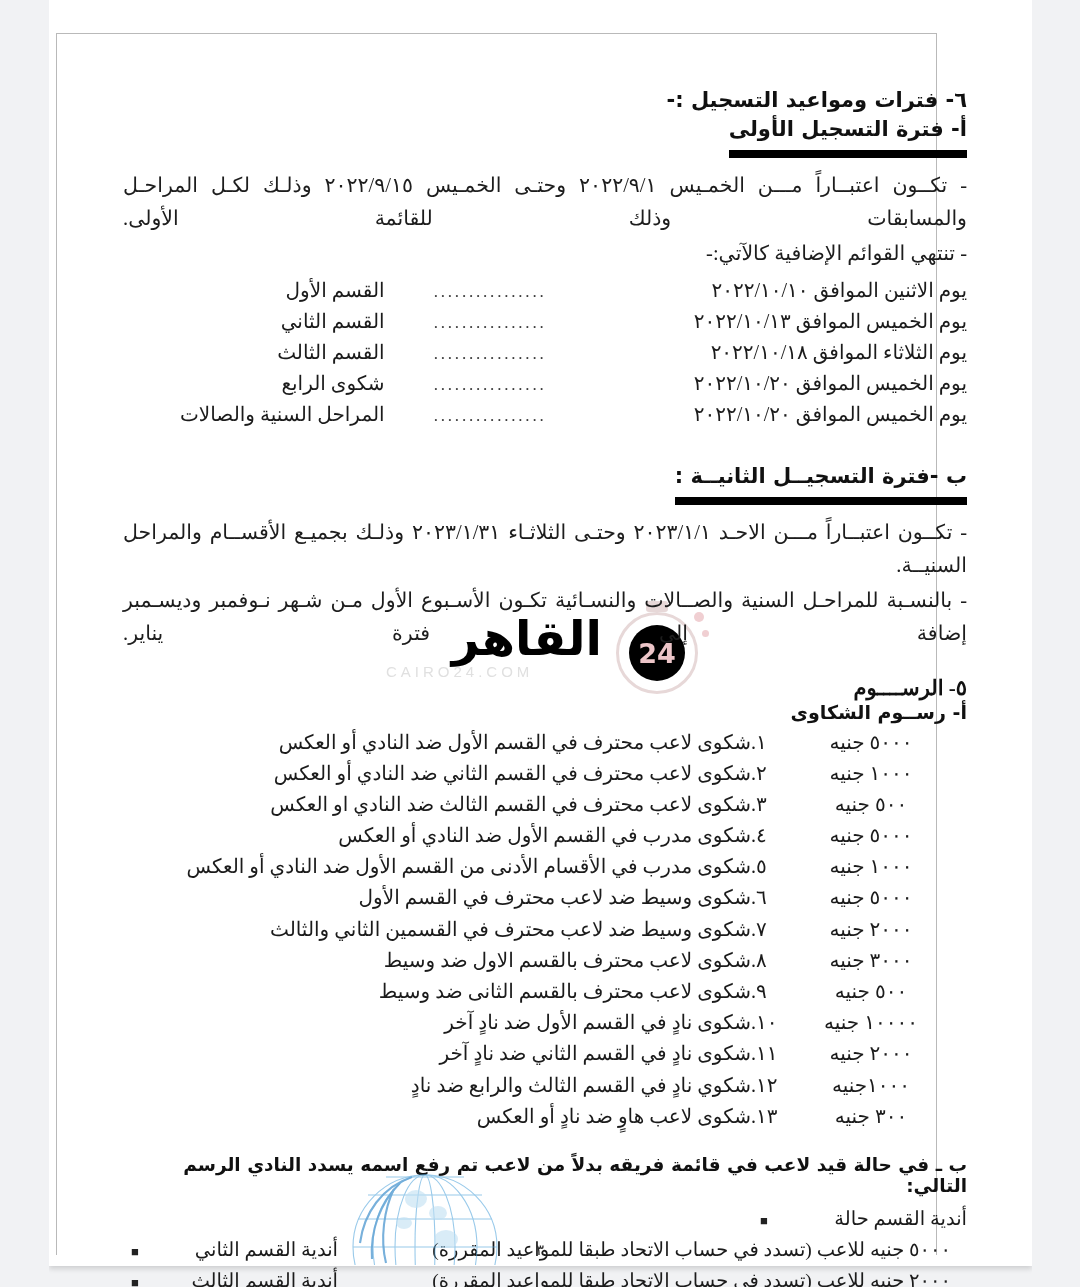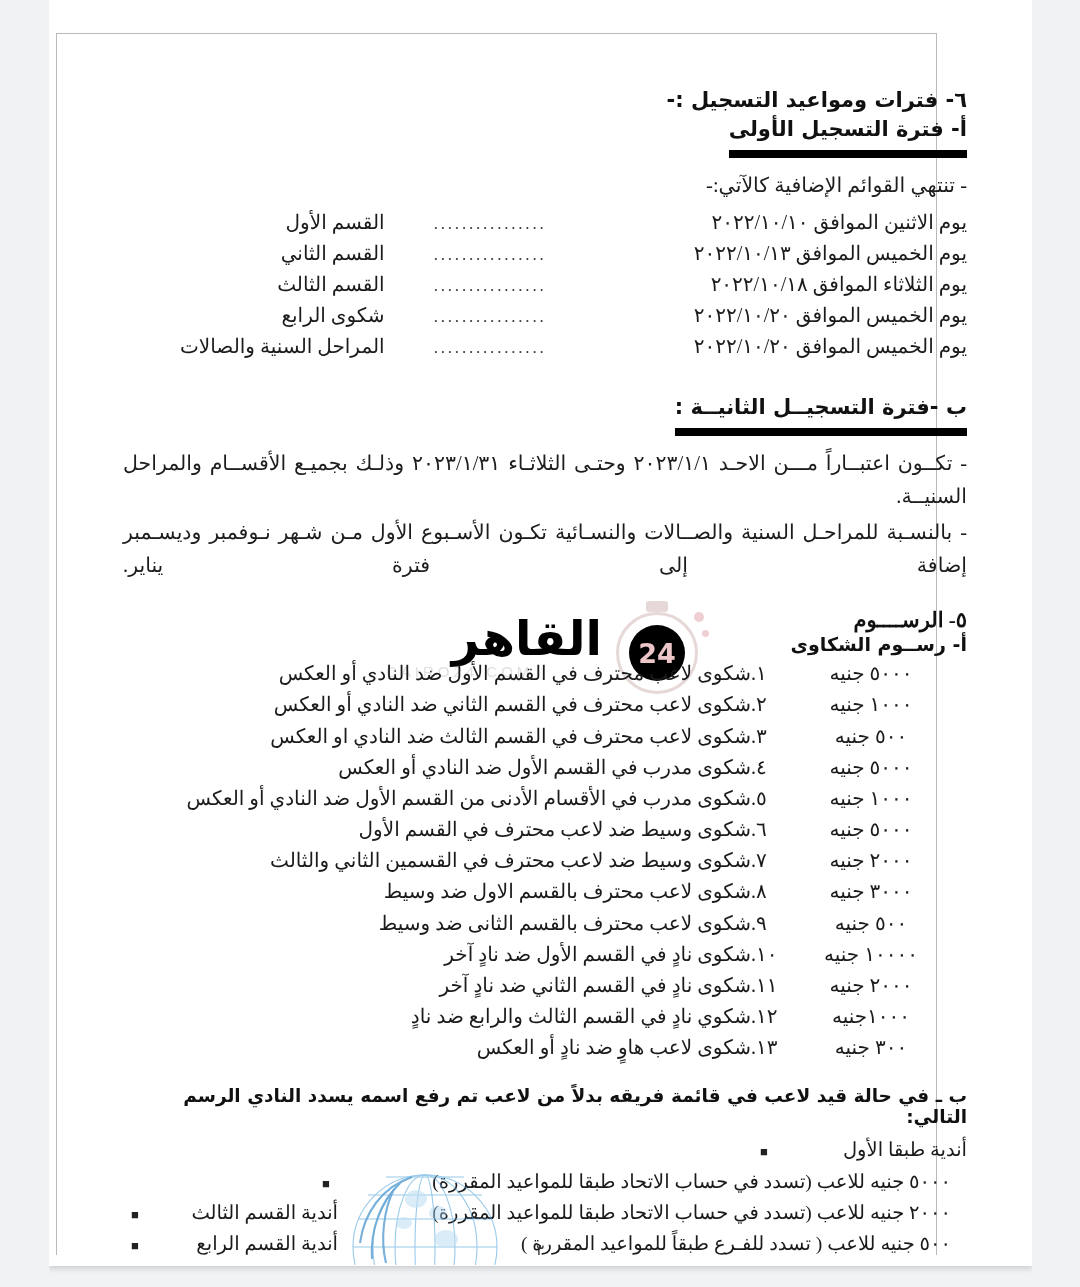--- a/index.html
+++ b/index.html
@@ -313,20 +313,21 @@
 </svg>
 
 <div class="content">
 
   <div class="h-bold h-main">٦- فترات ومواعيد التسجيل :-</div>
 
   <div>
     <div class="h-bold h-underline">أ- فترة التسجيل الأولى</div>
   </div>
 
+  <div class="para para-wide">- تكــون اعتبــاراً مـــن الخمـيس ٢٠٢٢/٩/١ وحتـى الخمـيس ٢٠٢٢/٩/١٥ وذلـك لكـل المراحـل والمسابقات وذلك للقائمة الأولى.</div>
   <div class="para para-rt">- تنتهي القوائم الإضافية كالآتي:-</div>
 
   <table class="date-table">
     <tbody>
       <tr>
         <td class="dt-date">يوم الاثنين الموافق ٢٠٢٢/١٠/١٠</td>
         <td class="dt-dots">................</td>
         <td class="dt-label">القسم الأول</td>
       </tr>
       <tr>
@@ -415,27 +416,28 @@
       <div class="fee-amount">٣٠٠ جنيه</div>
       <div class="fee-text"><span class="fee-num">١٣.</span><span>شكوى لاعب هاوٍ ضد نادٍ أو العكس</span></div>
     </div>
   </div>
 
   <div class="clubs-intro">ب ـ في حالة قيد لاعب في قائمة فريقه بدلاً من لاعب تم رفع اسمه يسدد النادي الرسم التالي:</div>
 
   <div>
     <div class="club-row">
       <div class="club-label">
-        <span class="club-name">أندية طبقا الأول</span>
+        <span class="club-name">أندية القسم حالة</span>
         <span class="club-bullet">■</span>
       </div>
     </div>
     <div class="club-row">
       <div class="club-note">٥٠٠٠ جنيه للاعب  (تسدد في حساب الاتحاد طبقا للمواعيد المقررة)</div>
       <div class="club-label">
+        <span class="club-name">أندية القسم الثاني</span>
         <span class="club-bullet">■</span>
       </div>
     </div>
     <div class="club-row">
       <div class="club-note">٢٠٠٠ جنيه للاعب (تسدد في حساب الاتحاد طبقا للمواعيد المقررة)</div>
       <div class="club-label">
         <span class="club-name">أندية القسم الثالث</span>
         <span class="club-bullet">■</span>
       </div>
     </div>

